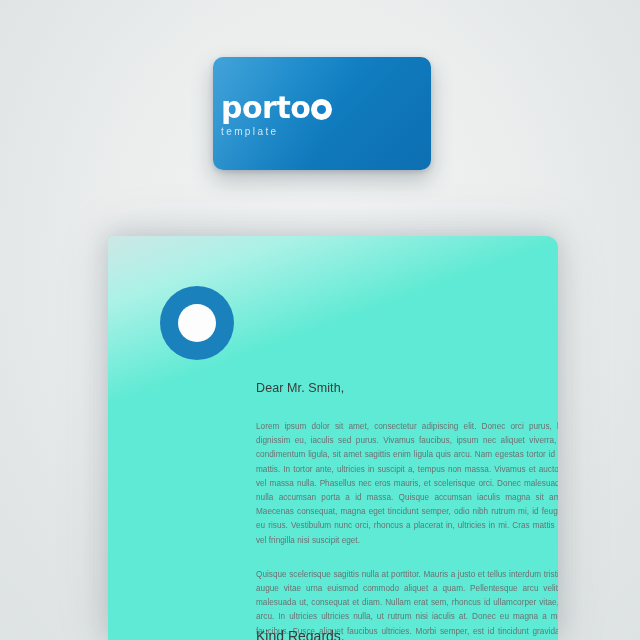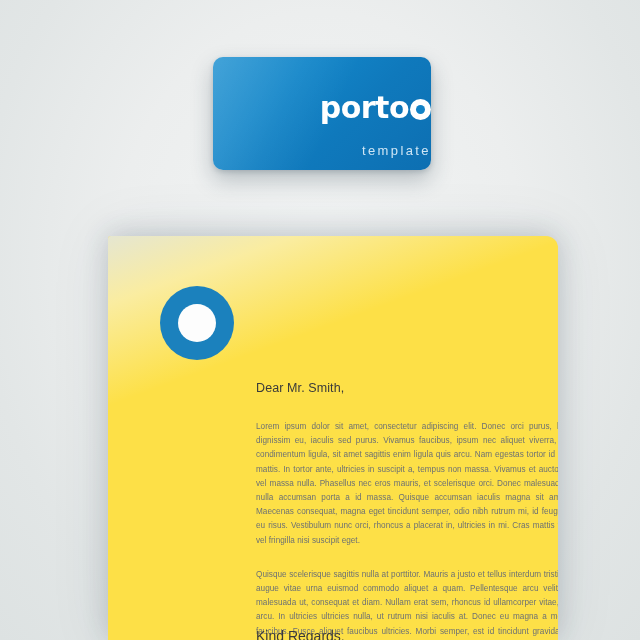--- a/index.html
+++ b/index.html
@@ -30,21 +30,21 @@
   .card-sheen {
     position: absolute;
     inset: 0;
     background: linear-gradient(115deg, rgba(255,255,255,0.18) 0%, rgba(255,255,255,0.05) 35%, rgba(255,255,255,0) 55%);
     pointer-events: none;
   }
   .card-inner {
     position: absolute;
     left: 8px; right: 0;
     top: 36px;
-    text-align: right;
+    text-align: left;
   }
   .card-wordmark {
     font-family: "DejaVu Sans", sans-serif;
     font-weight: bold;
     font-size: 30px;
     letter-spacing: -0.5px;
     color: #ffffff;
     line-height: 1;
     display: inline-block;
     position: relative;
@@ -63,35 +63,35 @@
     content: "";
     position: absolute;
     left: 6px;
     top: 6px;
     width: 9px;
     height: 9px;
     border-radius: 50%;
     background: #1282c6;
   }
   .card-sub {
-    margin-top: 20px;
-    font-size: 13px;
+    margin-top: 3px;
+    font-size: 10px;
     letter-spacing: 2.4px;
     color: #cfe6f5;
     text-transform: lowercase;
   }
 
   
   .sheet {
     position: absolute;
     left: 108px;
     top: 236px;
     width: 450px;
     height: 404px;
-    background: #fde047;
+    background: #5eead4;
     border-top-left-radius: 3px;
     border-top-right-radius: 12px;
     box-shadow: 0 -2px 26px rgba(40,60,75,0.20), 0 0 60px rgba(40,60,75,0.10);
     overflow: hidden;
   }
   .sheet-sheen {
     position: absolute;
     inset: 0;
     background: linear-gradient(160deg, rgba(225,231,233,0.85) 0%, rgba(247,249,249,0.5) 12%, rgba(255,255,255,0) 30%);
     pointer-events: none;

